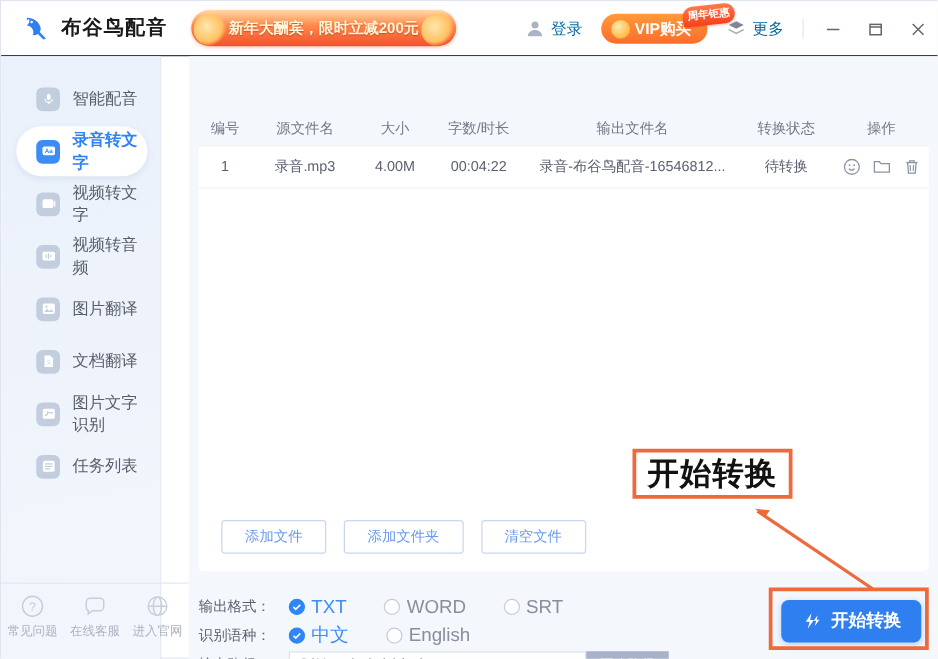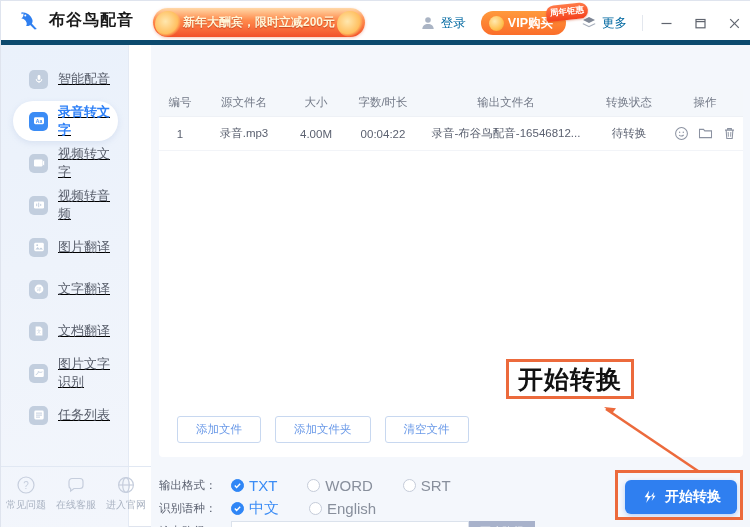--- a/index.html
+++ b/index.html
@@ -15,21 +15,21 @@
     background: #ffffff;
     border: 1px solid #dfe4ee;
   }
 
   
   .titlebar {
     position: absolute; left: 0; top: 0;
     width: 750px; height: 44px;
     background: #ffffff;
     display: flex; align-items: center;
-    border-bottom: 5px solid #0c4a6e;
+    border-bottom: 1px solid #0c4a6e;
   }
   .logo-wrap {
     display: flex; align-items: center;
     margin-left: 16px; gap: 8px;
   }
   .logo-mark { width: 24px; height: 24px; display:block; }
   .logo-text {
     font-size: 16px; font-weight: bold; color: #1a1a1a;
     letter-spacing: 1px;
   }
@@ -101,21 +101,20 @@
     color: #60656f;
   }
   .wbtn svg { display: block; }
 
   
   .sidebar {
     position: absolute; left: 0; top: 44px;
     width: 128px; height: 483px;
     background: linear-gradient(170deg,#eaf1fb 0%, #eef3fb 45%, #f3f6fc 100%);
     border-right: 1px solid #e4eaf4;
-    text-decoration: underline;
   }
   .nav { padding-top: 12px; }
   .nav-item {
     position: relative;
     display: flex; align-items: center; gap: 10px;
     height: 40px; margin: 2px 10px 2px 12px;
     padding-left: 16px; border-radius: 20px;
     color: #585e6b; font-size: 13px;
     cursor: default;
   }
@@ -400,29 +399,20 @@
         <span class="nav-ico">
           <svg width="12" height="12" viewBox="0 0 12 12">
               <rect x="1.2" y="1.8" width="9.6" height="8.4" rx="1.4" fill="#fff"></rect>
               <path d="M2.4 8.6l2.3-2.6 1.7 1.9 1.6-1.4 2 2.1z" fill="#c2cede"></path>
               <circle cx="4.2" cy="4.2" r="0.9" fill="#c2cede"></circle>
             </svg>
         </span>
         <span>图片翻译</span>
       </div>
 
-      <div class="nav-item">
-        <span class="nav-ico">
-          <svg width="12" height="12" viewBox="0 0 12 12">
-              <circle cx="6" cy="6" r="4.4" fill="#fff"></circle>
-              <text x="6" y="8" font-size="5" text-anchor="middle" fill="#c2cede" font-family="Liberation Sans, sans-serif">译</text>
-            </svg>
-        </span>
-        <span>文字翻译</span>
-      </div>
 
       <div class="nav-item">
         <span class="nav-ico">
           <svg width="12" height="12" viewBox="0 0 12 12">
               <path d="M2.6 1.4h4.6l2.2 2.2v7H2.6z" fill="#fff"></path>
               <text x="6" y="8.2" font-size="4.4" text-anchor="middle" fill="#c2cede" font-family="Liberation Sans, sans-serif">文</text>
             </svg>
         </span>
         <span>文档翻译</span>
       </div>

